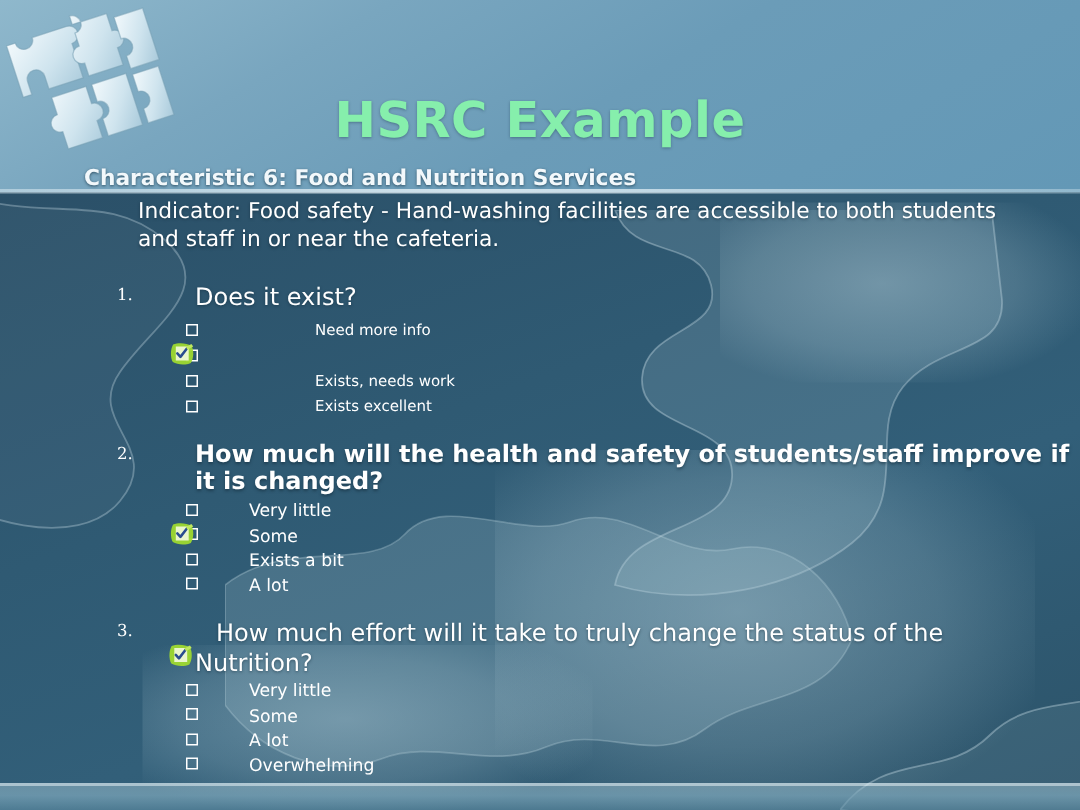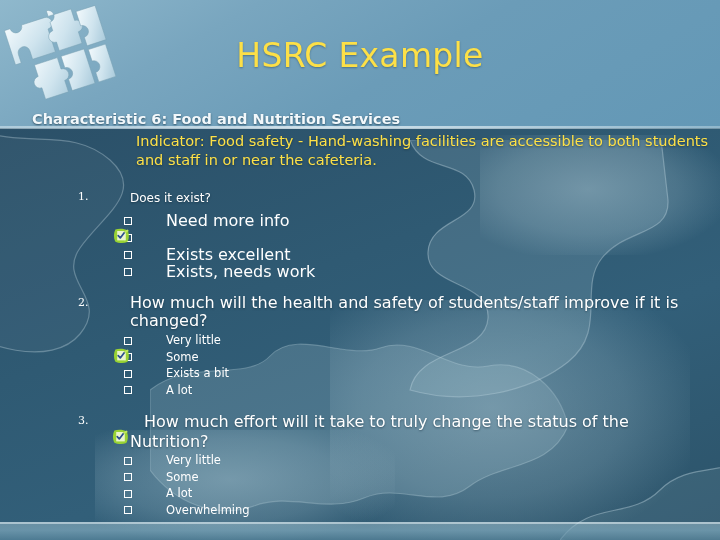--- a/index.html
+++ b/index.html
@@ -63,46 +63,46 @@
   .puzzle-cluster {
     position: absolute;
     left: 4px; top: -4px;
     width: 130px; height: 124px;
     pointer-events: none;
   }
 
   
   .title {
     position: absolute;
-    left: 0; top: 36px;
+    left: 0; top: 60px;
     width: 720px;
     text-align: center;
     font-size: 33px;
-    color: #fde047;
+    color: #86efac;
     letter-spacing: .3px;
     text-shadow: 0 1px 2px rgba(30,60,78,.45);
+    font-weight: bold;
   }
   .characteristic {
     position: absolute;
-    left: 32px; top: 111px;
+    left: 56px; top: 111px;
     font-size: 14.5px;
     font-weight: bold;
     color: #f2f8fb;
     text-shadow: 0 1px 2px rgba(25,55,72,.75);
     white-space: nowrap;
   }
   .indicator {
     position: absolute;
     left: 92px; top: 132px;
     width: 580px;
     font-size: 14.5px;
     line-height: 19px;
-    color: #fde047;
+    color: #ffffff;
     text-shadow: 0 1px 2px rgba(18,42,56,.6);
-    margin-left: 44px;
   }
 
   .q-block { position: absolute; }
 
   .q-num {
     position: absolute;
     left: 0; top: 2px;
     width: 34px;
     font-family: "DejaVu Serif", "Liberation Serif", serif;
     font-size: 11px;
@@ -138,27 +138,27 @@
     background: transparent;
     vertical-align: middle;
   }
   .opt-label {
     padding-left: 26px;
     white-space: nowrap;
   }
 
   
   .q1 { left: 78px; top: 188px; }
-  .q1 .q-text { font-size: 12px; line-height: 20px; white-space: nowrap; }
+  .q1 .q-text { font-size: 16px; line-height: 20px; white-space: nowrap; }
   .q1 .opt-list { top: 24px; }
-  .q1 .opt-row { font-size: 16px; line-height: 17px; }
+  .q1 .opt-row { font-size: 10px; line-height: 17px; gap: 44px; }
 
   
   .q2 { left: 78px; top: 294px; }
-  .q2 .q-text { font-size: 16px; line-height: 18px; width: 584px; }
+  .q2 .q-text { font-size: 16px; line-height: 18px; width: 584px; font-weight: bold; }
   .q2 .opt-list { top: 38px; }
   .q2 .opt-row { font-size: 11.5px; line-height: 16.5px; }
 
   
   .q3 { left: 78px; top: 412px; }
   .q3 .q-text { font-size: 16px; line-height: 20px; width: 540px; text-indent: 14px; }
   .q3 .opt-list { top: 40px; }
   .q3 .opt-row { font-size: 11.5px; line-height: 16.5px; }
 
   
@@ -246,25 +246,25 @@
     <div class="opt-list">
       <div class="opt-row">
         <span class="opt-box"><span class="sq"></span></span>
         <span class="opt-label">Need more info</span>
       </div>
       <div class="opt-row">
         <span class="opt-box"><span class="sq"></span></span>
       </div>
       <div class="opt-row">
         <span class="opt-box"><span class="sq"></span></span>
+        <span class="opt-label">Exists, needs work</span>
+      </div>
+      <div class="opt-row">
+        <span class="opt-box"><span class="sq"></span></span>
         <span class="opt-label">Exists excellent</span>
-      </div>
-      <div class="opt-row">
-        <span class="opt-box"><span class="sq"></span></span>
-        <span class="opt-label">Exists, needs work</span>
       </div>
     </div>
     <div class="check-marker marker-q1">
       <svg width="17" height="16" viewBox="0 0 17 16">
         <path d="M2.4 1.6 C6 0.2 11.4 0.6 14.6 2.4 C16.4 5.8 16.2 11 14.2 14.0 C10.6 15.6 5.2 15.2 2.2 13.4 C0.4 10.0 0.6 4.8 2.4 1.6 Z" fill="#9ed92f" opacity="0.95"></path>
         <path d="M4.2 3.0 h8.6 v9.4 h-8.6 z" fill="#eaf6cd"></path>
         <path d="M5.2 7.6 l2.1 2.3 l4.3 -5.6" fill="none" stroke="#2a4d8f" stroke-width="1.7" stroke-linecap="round" stroke-linejoin="round"></path>
         <path d="M11.0 3.4 l3.6 -2.0 l1.2 1.6 l-3.8 2.2 z" fill="#bfe85e"></path>
       </svg>
     </div>

